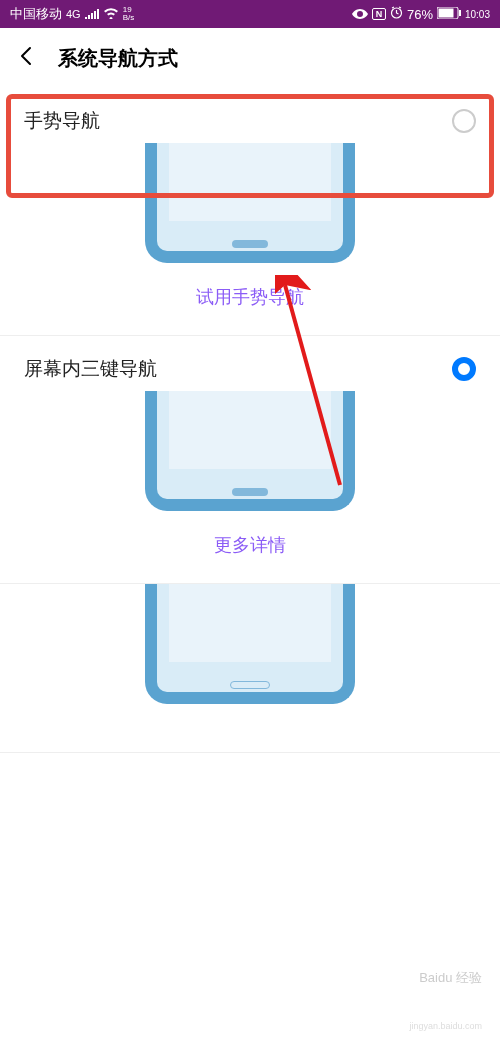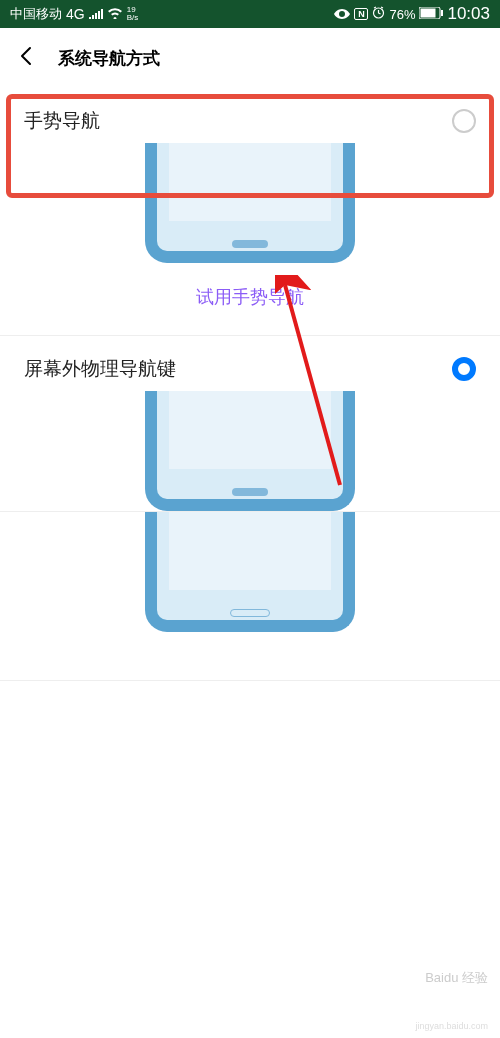--- a/index.html
+++ b/index.html
@@ -6,21 +6,21 @@
     body {
       width: 500px;
       height: 1038px;
       font-family: -apple-system, "Helvetica Neue", Arial, sans-serif;
       background: #fff;
       position: relative;
       overflow: hidden;
     }
     .status-bar {
       height: 28px;
-      background: #14532d;
+      background: #701a75;
       color: #fff;
       display: flex;
       align-items: center;
       justify-content: space-between;
       padding: 0 10px;
       font-size: 13px;
     }
     .status-left { display: flex; align-items: center; gap: 4px; }
     .status-right { display: flex; align-items: center; gap: 4px; }
     .net-sub { font-size: 8px; line-height: 8px; }
@@ -30,21 +30,21 @@
       display: flex;
       align-items: center;
       padding: 0 16px;
       gap: 20px;
     }
     .back-arrow {
       font-size: 26px;
       font-weight: 300;
     }
     .header-title {
-      font-size: 17px;
+      font-size: 20px;
       font-weight: 600;
       color: #000;
     }
     .content {
       padding-bottom: 20px;
     }
     .option-row {
       display: flex;
       align-items: center;
       justify-content: space-between;
@@ -134,35 +134,35 @@
       position: absolute;
       top: 275px;
       left: 275px;
       width: 100px;
       height: 240px;
       pointer-events: none;
     }
     .watermark {
       position: absolute;
       bottom: 6px;
-      right: 12px;
+      right: 18px;
       color: #ccc;
       font-size: 13px;
       text-align: right;
       line-height: 1.2;
     }
     .watermark .small { font-size: 9px; color: #ddd; margin-top: 36px; }
   </style>
 </head>
 <body>
 
 <div class="status-bar">
   <div class="status-left">
     <span>中国移动</span>
-    <span style="font-size:14px;">4G</span>
+    <span style="font-size:11px;">4G</span>
     <span>
       <svg width="14" height="10" viewBox="0 0 14 10">
           <path d="M0 8h2V10H0zM3 6h2v4H3zM6 4h2v6H6zM9 2h2v8H9zM12 0h2v10h-2z" fill="#fff"></path>
         </svg>
     </span>
     <span>
       <svg width="16" height="12" viewBox="0 0 16 12">
           <path d="M8 10a1.5 1.5 0 110 3 1.5 1.5 0 010-3zM4 7a6 6 0 018 0l-1.5 1.5a4 4 0 00-5 0zM1 4a10 10 0 0114 0l-1.5 1.5a8 8 0 00-11 0z" fill="#fff"></path>
         </svg>
     </span>
@@ -186,21 +186,21 @@
         </svg>
     </span>
     <span>76%</span>
     <span>
       <svg width="24" height="12" viewBox="0 0 24 12">
           <rect x="0" y="0" width="21" height="12" rx="2" fill="none" stroke="#fff" stroke-width="1"></rect>
           <rect x="1.5" y="1.5" width="15" height="9" fill="#fff"></rect>
           <rect x="22" y="3" width="2" height="6" fill="#fff"></rect>
         </svg>
     </span>
-    <span style="font-size:17px;">10:03</span>
+    <span style="font-size:10px;">10:03</span>
   </div>
 </div>
 
 <div class="header">
   <span class="back-arrow">
     <svg width="22" height="22" viewBox="0 0 22 22">
         <path d="M14 3l-8 8 8 8" stroke="#000" stroke-width="2" fill="none" stroke-linecap="round" stroke-linejoin="round"></path>
       </svg>
   </span>
   <span class="header-title">系统导航方式</span>
@@ -217,28 +217,31 @@
         <div class="phone-inner-panel"></div>
         <div class="phone-pill"></div>
       </div>
   </div>
   <div class="link-row">
     <span class="link-text">试用手势导航</span>
   </div>
   <div class="divider"></div>
 
   <div class="option-row">
-    <span class="option-label">屏幕外物理导航键</span>
+    <span class="option-label">屏幕内三键导航</span>
     <span class="radio selected"></span>
   </div>
   <div class="phone-illustration">
     <div class="phone-body">
         <div class="phone-inner-panel"></div>
         <div class="phone-pill"></div>
       </div>
+  </div>
+  <div class="link-row">
+    <span class="link-text">更多详情</span>
   </div>
   <div class="divider"></div>
 
   <div class="phone-illustration">
     <div class="phone-body">
         <div class="phone-inner-panel"></div>
         <div class="phone-pill-outline"></div>
       </div>
   </div>
   <div class="link-row">

